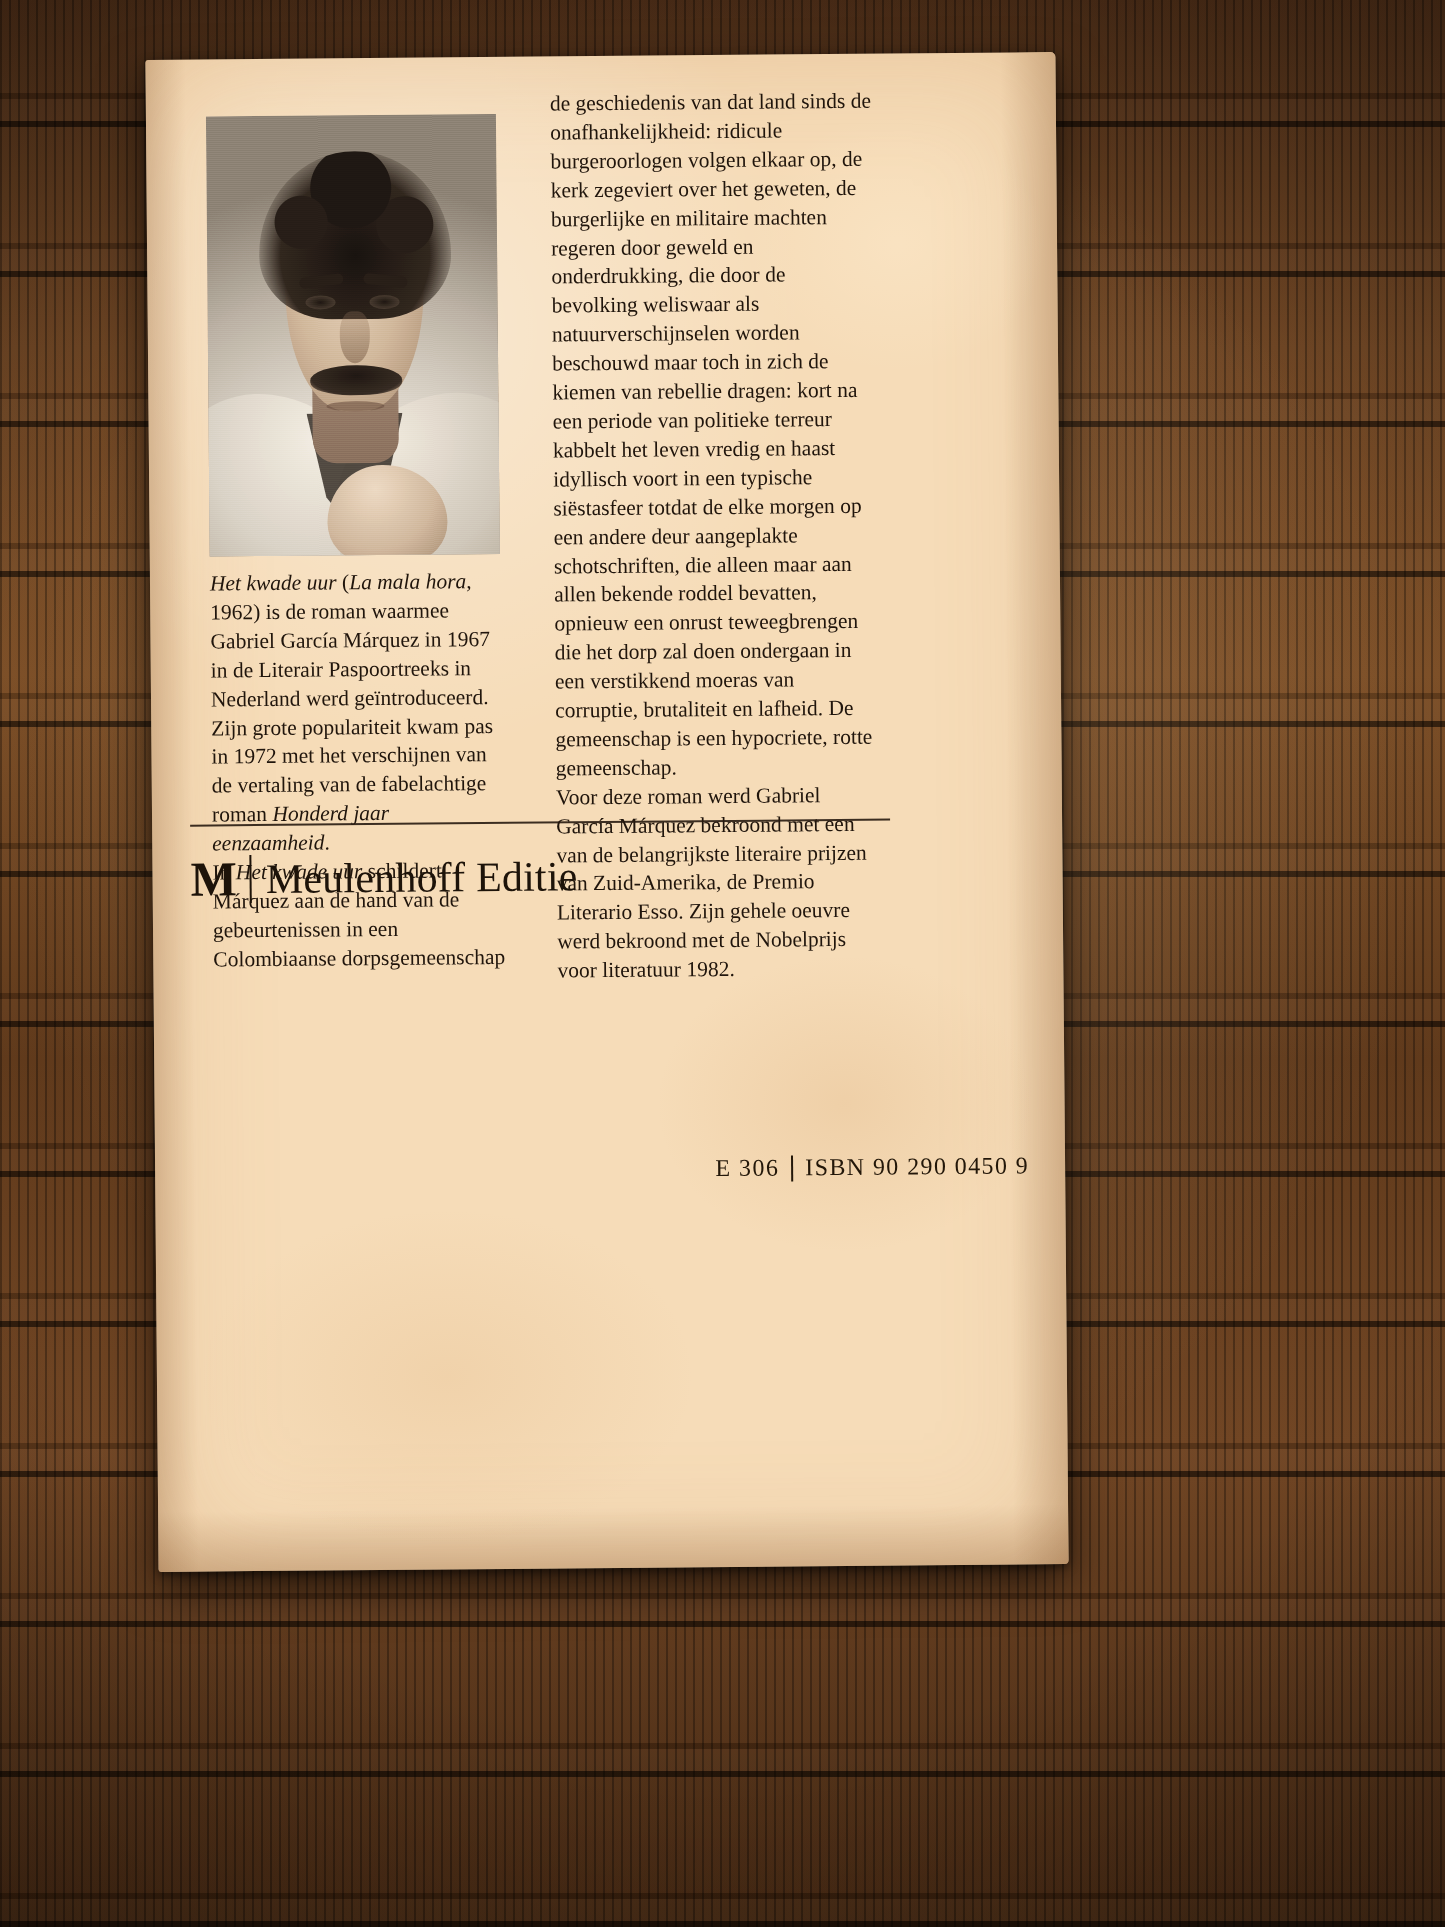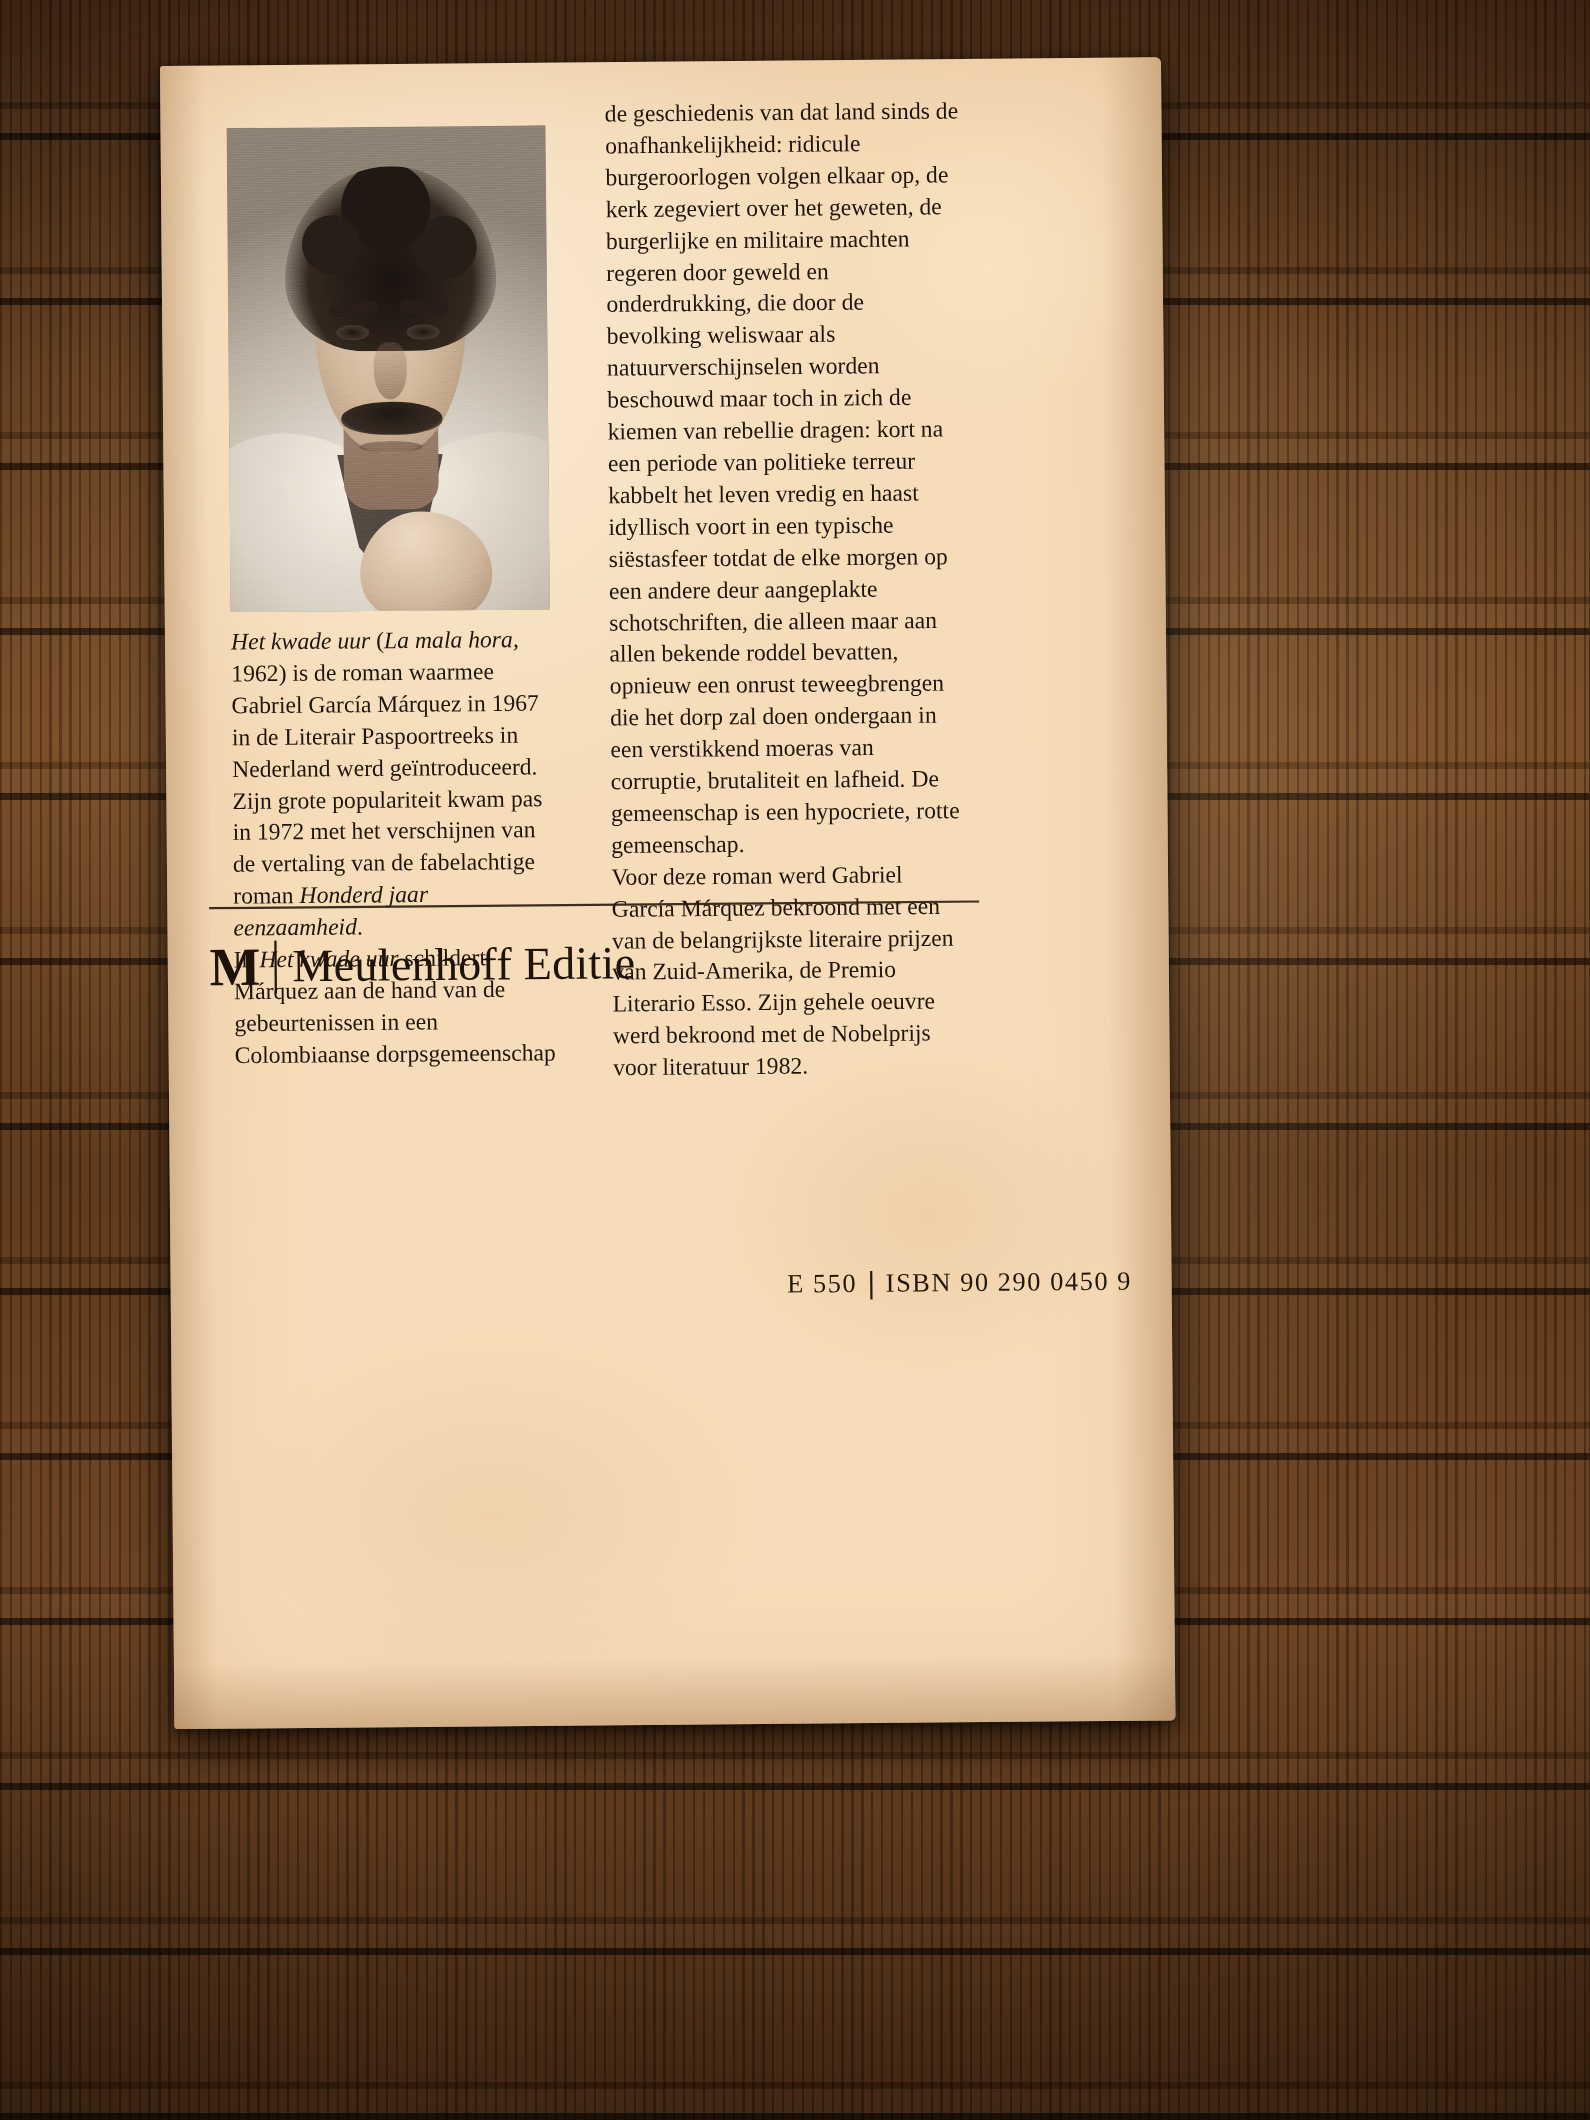--- a/index.html
+++ b/index.html
@@ -326,19 +326,19 @@
 
     <div class="rule"></div>
 
     <div class="imprint">
       <span class="m">M</span>
       <span class="bar"></span>
       <span class="name">Meulenhoff Editie</span>
     </div>
 
     <div class="footer">
-      <span>E 550</span>
+      <span>E 306</span>
       <span class="bar"></span>
       <span>ISBN 90 290 0450 9</span>
     </div>
 
   </div>
 </div>
 
 </body></html>

